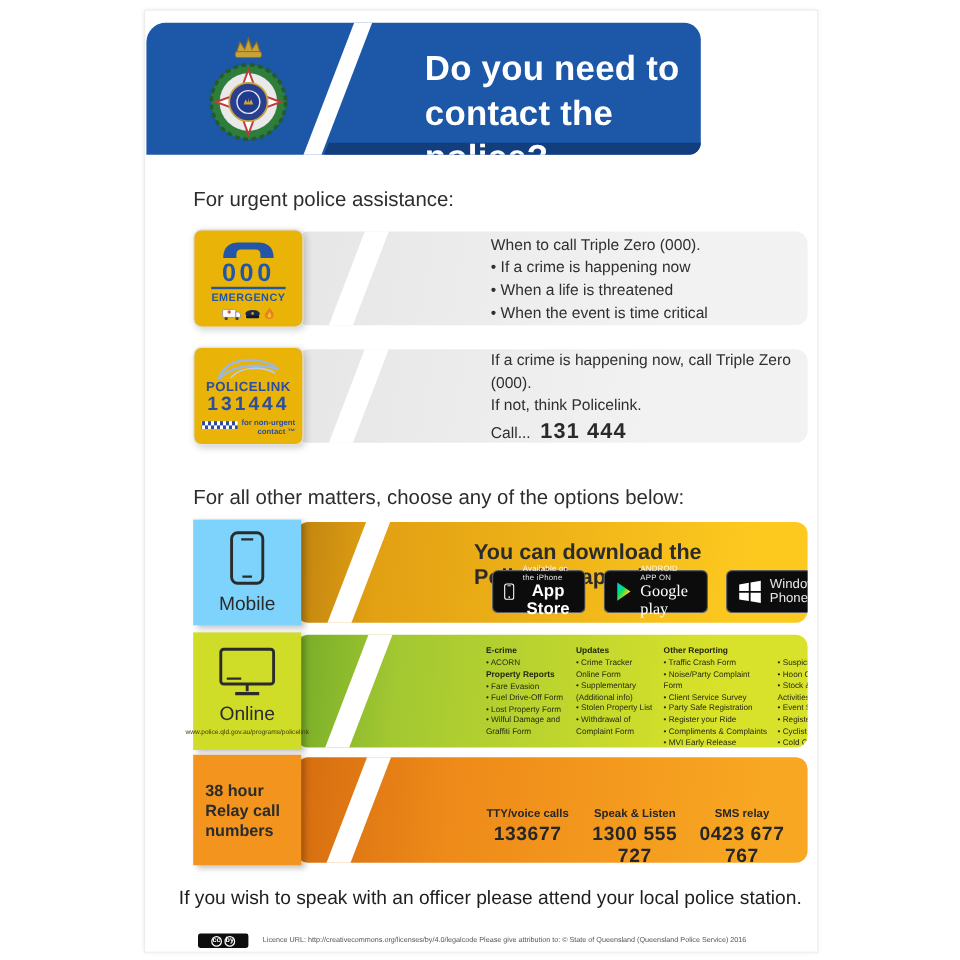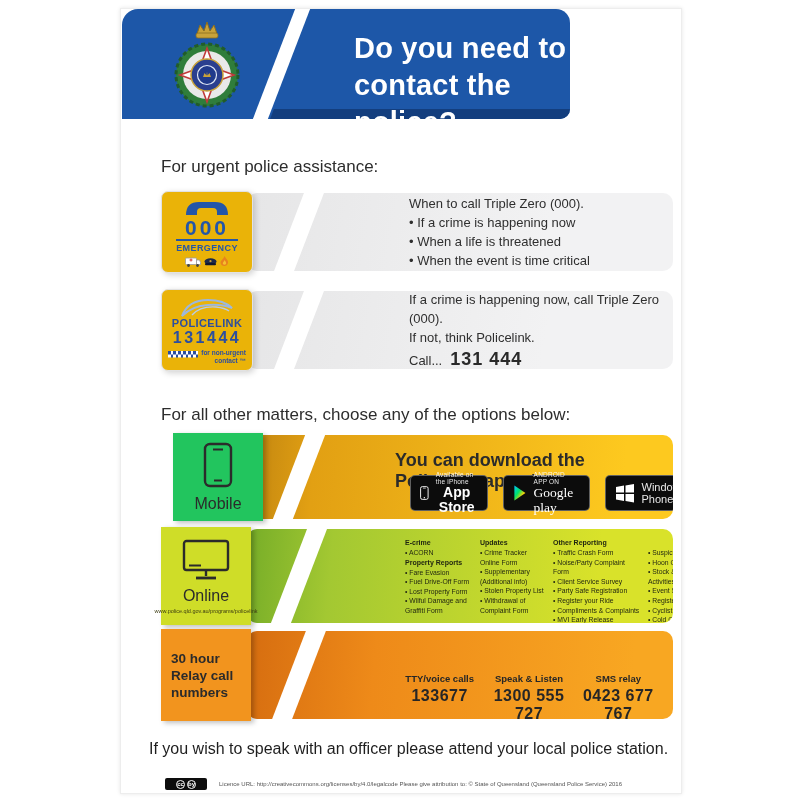--- a/index.html
+++ b/index.html
@@ -1,21 +1,21 @@
 <!DOCTYPE html>
 <html><head>
 <meta charset="utf-8">
 <style>
   html,body{margin:0;padding:0;background:#fff;}
   body{width:800px;height:800px;position:relative;font-family:"Liberation Sans",sans-serif;overflow:hidden;}
   .poster{position:absolute;left:120px;top:8px;width:560px;height:784px;background:#fff;
           border:1px solid #ededed;box-shadow:0 0 4px rgba(0,0,0,.10);}
   
-  .header{position:absolute;left:1px;top:0;width:448px;height:110px;background:#1d57a8;
-          border-radius:16px 14px 10px 0;overflow:hidden;}
+  .header{position:absolute;left:1px;top:10px;width:448px;height:110px;background:#1d57a8;
+          border-radius:16px 14px 10px 0;overflow:hidden;padding-left:14px;}
   .header .darkband{position:absolute;bottom:0;left:150px;right:-14px;height:10px;background:#133e7e;transform:skewX(-21deg);}
   .header .stripe{position:absolute;top:-8px;bottom:-8px;left:152px;width:15px;background:#fff;transform:skewX(-21deg);}
   .header .title{position:absolute;left:232px;top:21px;color:#fff;font-size:29px;line-height:37px;font-weight:700;letter-spacing:.2px;}
   .badge{position:absolute;left:44px;top:11px;width:82px;height:96px;}
   
   .h-section{position:absolute;left:40px;font-size:17px;color:#2d2d2d;font-weight:400;}
   
   .row{position:absolute;left:40px;width:512px;}
   .band{position:absolute;left:86px;right:0;top:2px;bottom:2px;border-radius:10px;overflow:hidden;}
   .band .stripe{position:absolute;top:-10px;bottom:-10px;left:42px;width:20px;background:#fff;transform:skewX(-21deg);}
@@ -37,21 +37,21 @@
   .logoPL{text-align:center;line-height:1;width:78px;}
   .logoPL .plname{font-size:11px;font-weight:700;color:#2b4ea0;letter-spacing:.4px;}
   .logoPL .plnum{font-size:16px;font-weight:700;color:#2b4ea0;letter-spacing:2.5px;margin-top:1px;}
   .plrow{display:flex;align-items:flex-start;margin-top:3px;}
   .checker{width:30px;height:7px;margin-top:2px;
            background:repeating-linear-gradient(90deg,#2b4ea0 0 2.5px,#fff 2.5px 5px),
                       repeating-linear-gradient(90deg,#fff 0 2.5px,#2b4ea0 2.5px 5px);
            background-size:100% 3.5px;background-position:0 0,0 3.5px;background-repeat:repeat-x;}
   .pltag{font-size:6.5px;color:#2b4ea0;text-align:right;flex:1;line-height:8px;font-weight:700;}
   
-  .mobile .tab{background:#22c55e;display:flex;flex-direction:column;align-items:center;justify-content:center;gap:7px;margin-left:12px;}
+  .mobile .tab{background:#7dd3fc;display:flex;flex-direction:column;align-items:center;justify-content:center;gap:7px;}
   .mobile .band{background:linear-gradient(95deg,#c08410 0%,#e2a013 16%,#fdc91f 88%);}
   .tab-label{font-size:16px;color:#2b2b2b;}
   .mob-text{position:absolute;left:148px;top:15px;font-size:18px;font-weight:700;color:#2b2b2b;}
   .badges{position:absolute;left:163px;top:40px;display:flex;gap:15px;align-items:center;}
   .storebadge{height:34px;background:#0c0c0c;border:1px solid rgba(255,255,255,.35);border-radius:5px;
               display:flex;align-items:center;padding:0 9px;gap:7px;color:#fff;}
   .sb-text .small{font-size:6.5px;letter-spacing:.2px;opacity:.9;}
   .sb-text .large{font-size:14px;font-weight:700;line-height:15px;text-align:center;}
   .sb-text .glarge{font-size:13.5px;font-weight:400;line-height:15px;font-family:"Liberation Serif",serif;}
   .sb-text .wlarge{font-size:11px;line-height:12px;color:#e8e8e8;}
@@ -312,21 +312,21 @@
             <div class="rlabel">Speak &amp; Listen</div>
             <div class="rnumber">1300 555 727</div>
           </div>
           <div class="rentry">
             <div class="rlabel">SMS relay</div>
             <div class="rnumber">0423 677 767</div>
           </div>
         </div>
     </div>
     <div class="tab">
-      <div class="rtab-line">30 hour</div>
+      <div class="rtab-line">38 hour</div>
       <div class="rtab-line">Relay call</div>
       <div class="rtab-line">numbers</div>
     </div>
   </div>
 
   <div class="footnote">If you wish to speak with an officer please attend your local police station.</div>
   <div class="licrow">
     <div class="ccbadge">
       <span>cc</span>
       <span>by</span>

